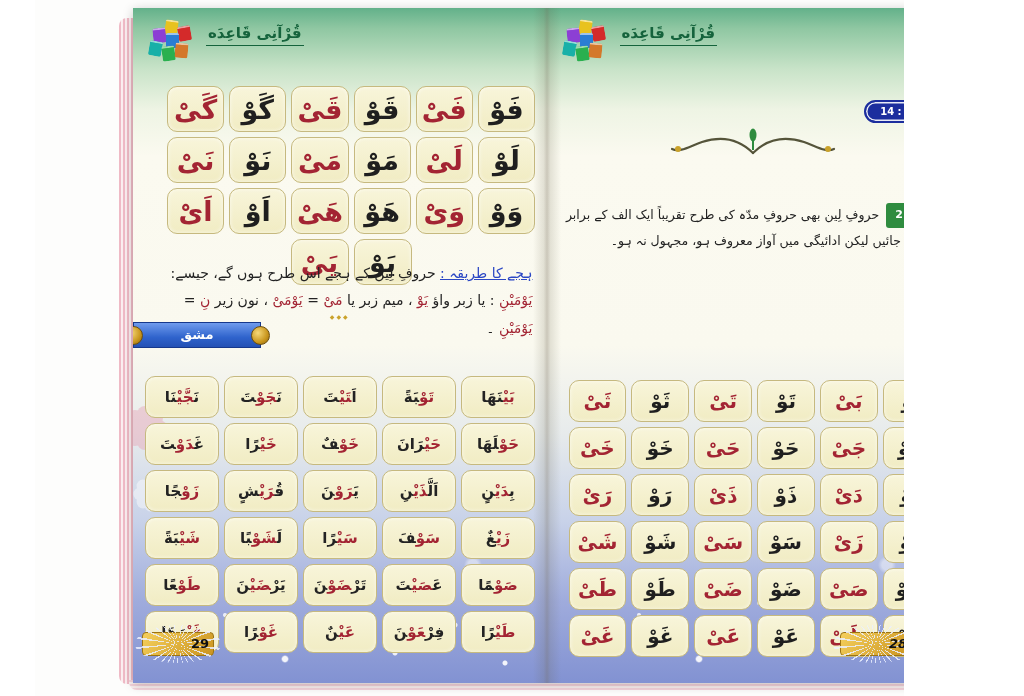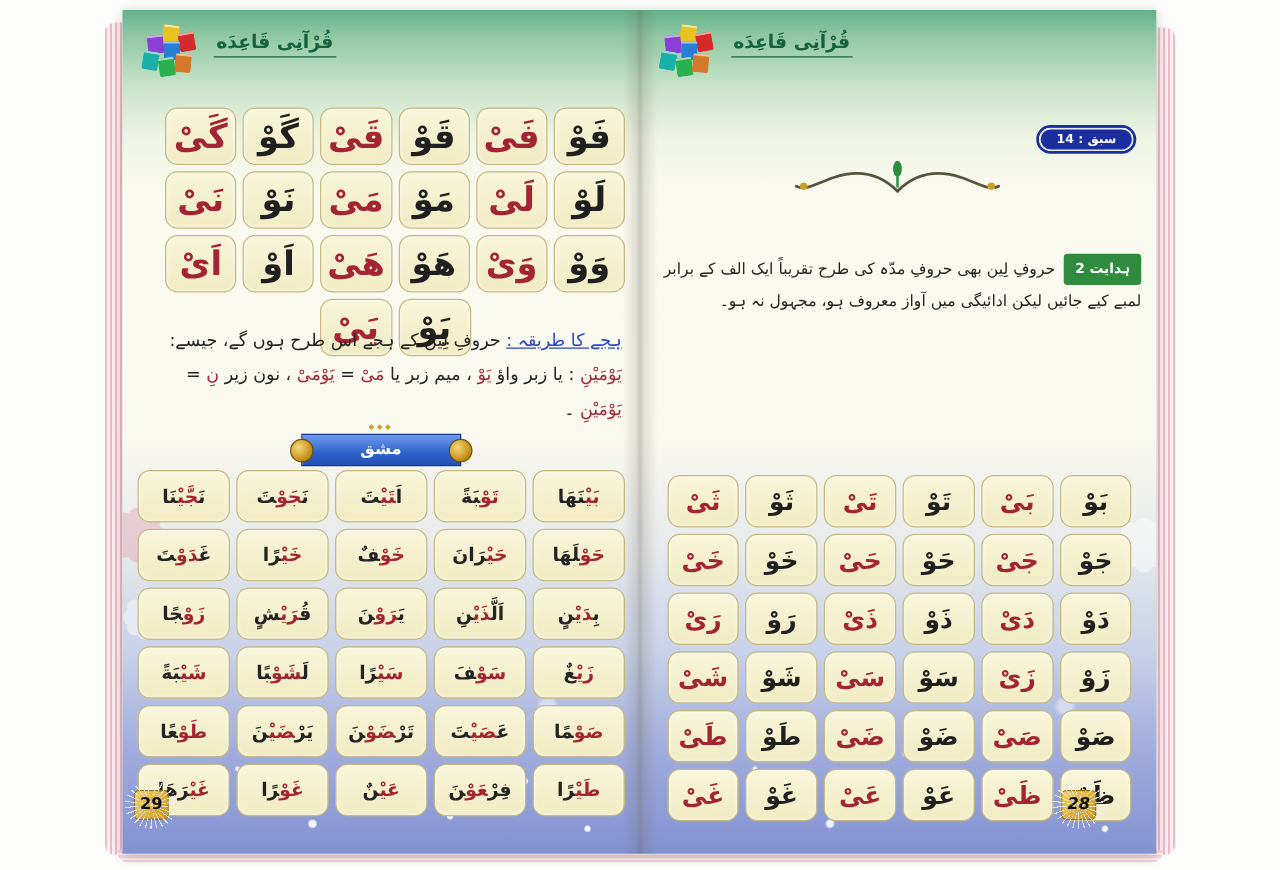--- a/index.html
+++ b/index.html
@@ -1,17 +1,17 @@
 <!DOCTYPE html>
 <html lang="ur"><head>
 <meta charset="utf-8">
 <style>
   html,body{margin:0;padding:0;background:#ffffff;}
-  .scene{position:relative;width:1024px;height:696px;background:#fdfdfc;overflow:hidden;
-         font-family:"DejaVu Sans",sans-serif;}
+  .scene{position:relative;width:869px;height:696px;background:#fdfdfc;overflow:hidden;
+         font-family:"DejaVu Sans",sans-serif;margin-left:35px;}
   .book{position:absolute;left:84px;top:8px;width:856px;height:682px;}
   .edge{position:absolute;}
   .edge-left{left:0;top:10px;width:15px;height:666px;border-radius:8px 0 0 8px;
     background:repeating-linear-gradient(90deg,#efbac6 0 2px,#fbeef0 2px 4px);}
   .edge-right{right:0;top:14px;width:16px;height:662px;border-radius:0 8px 8px 0;
     background:repeating-linear-gradient(90deg,#fbeef0 0 2px,#efbac6 2px 4px);}
   .edge-bottom{left:10px;right:10px;bottom:0;height:10px;border-radius:0 0 8px 8px;
     background:repeating-linear-gradient(180deg,#f5d4dc 0 2px,#fbf0f0 2px 4px);}
   .pages{position:absolute;left:14px;right:15px;top:0;bottom:7px;display:flex;
     box-shadow:0 2px 10px rgba(0,0,0,.22);}
@@ -52,21 +52,21 @@
   #lp-letter-grid .tile{width:56px;height:44px;font-size:27px;}
   #rp-letter-grid{position:absolute;top:372px;left:22px;width:372px;z-index:2;}
   #rp-letter-grid .tile{width:57px;height:40px;font-size:20px;}
   #lp-word-grid{position:absolute;top:368px;left:11px;width:392px;z-index:2;}
   #lp-word-grid .tile{width:72px;height:40px;font-size:15px;}
   .seg-r{color:#a32433;}
   .seg-k{color:#232323;}
   .seg-b{color:#2b47c4;text-decoration:underline;}
   #lp-note{position:absolute;top:252px;right:14px;left:14px;margin:0;font-size:14px;
     line-height:1.95;text-align:right;color:#232323;z-index:2;}
-  .mashq-wrap{position:absolute;top:339px;left:0;right:0;display:flex;justify-content:center;z-index:2;}
+  .mashq-wrap{position:absolute;top:314px;left:0;right:0;display:flex;justify-content:flex-start;z-index:2;}
   .mashq{position:relative;min-width:106px;height:24px;line-height:24px;text-align:center;
     background:linear-gradient(180deg,#6f9bed,#2f63cc 60%,#2451b4);color:#fff;font-size:13px;
     font-weight:bold;border:1px solid #16388c;padding:0 10px;}
   .mashq::before,.mashq::after{content:"";position:absolute;top:3px;width:17px;height:17px;border-radius:50%;
     background:radial-gradient(circle at 35% 35%,#f6d979,#c9961d 60%,#8a6410);border:1px solid #6e4f0c;}
   .mashq::before{left:-10px;}
   .mashq::after{right:-10px;}
   .mashq-orn{position:absolute;top:-9px;left:50%;transform:translateX(-50%);
     font-size:6px;letter-spacing:2px;color:#caa22a;}
   .lesson-badge{position:absolute;top:92px;right:16px;background:#1c2e9e;color:#fff;font-size:10px;
@@ -78,21 +78,21 @@
     background:linear-gradient(180deg,#f9e09a 0%,#edbc4e 45%,#d29a22 100%);
     border-radius:10px;border:1px solid #b5841c;font-size:17px;font-weight:bold;color:#26313f;
     box-shadow:0 2px 3px rgba(0,0,0,.25);}
   #rp-rules{position:absolute;top:194px;left:12px;right:12px;font-size:12.5px;line-height:2.05;
     color:#232323;z-index:2;}
   #rp-rules p{margin:0 0 2px 0;text-align:right;direction:rtl;}
   .rule-badge{display:inline-block;color:#fff;font-size:11px;font-weight:bold;padding:1.5px 9px;
     border-radius:3px;margin-left:7px;vertical-align:middle;}
   .pagenum{position:absolute;width:26px;height:22px;background:linear-gradient(135deg,#f4cf5c,#cb9420);
     border:1px solid #9c7414;border-radius:4px;color:#101010;font-weight:bold;font-size:13px;
-    text-align:center;line-height:22px;z-index:4;}
+    text-align:center;line-height:22px;z-index:4;padding-left:44px;}
   .pagenum::before{content:"";position:absolute;inset:-8px;z-index:-1;border-radius:50%;
     background:repeating-conic-gradient(rgba(255,255,255,0) 0 11deg, rgba(235,240,255,.85) 11deg 14deg);}
   .pn-left{left:9px;top:624px;}
   .pn-right{right:48px;top:624px;font-style:italic;}
   .flower{position:absolute;width:16px;height:16px;border-radius:50%;background:currentColor;
     pointer-events:none;opacity:.45;z-index:1;
     box-shadow:0 -14px 0 currentColor,0 14px 0 currentColor,-14px 0 0 currentColor,14px 0 0 currentColor,
       -10px -10px 0 currentColor,10px -10px 0 currentColor,-10px 10px 0 currentColor,10px 10px 0 currentColor;}
   .lf1{left:4px;top:412px;color:#e7a4b6;}
   .lf2{left:10px;top:478px;color:#ffffff;transform:scale(.8);}

